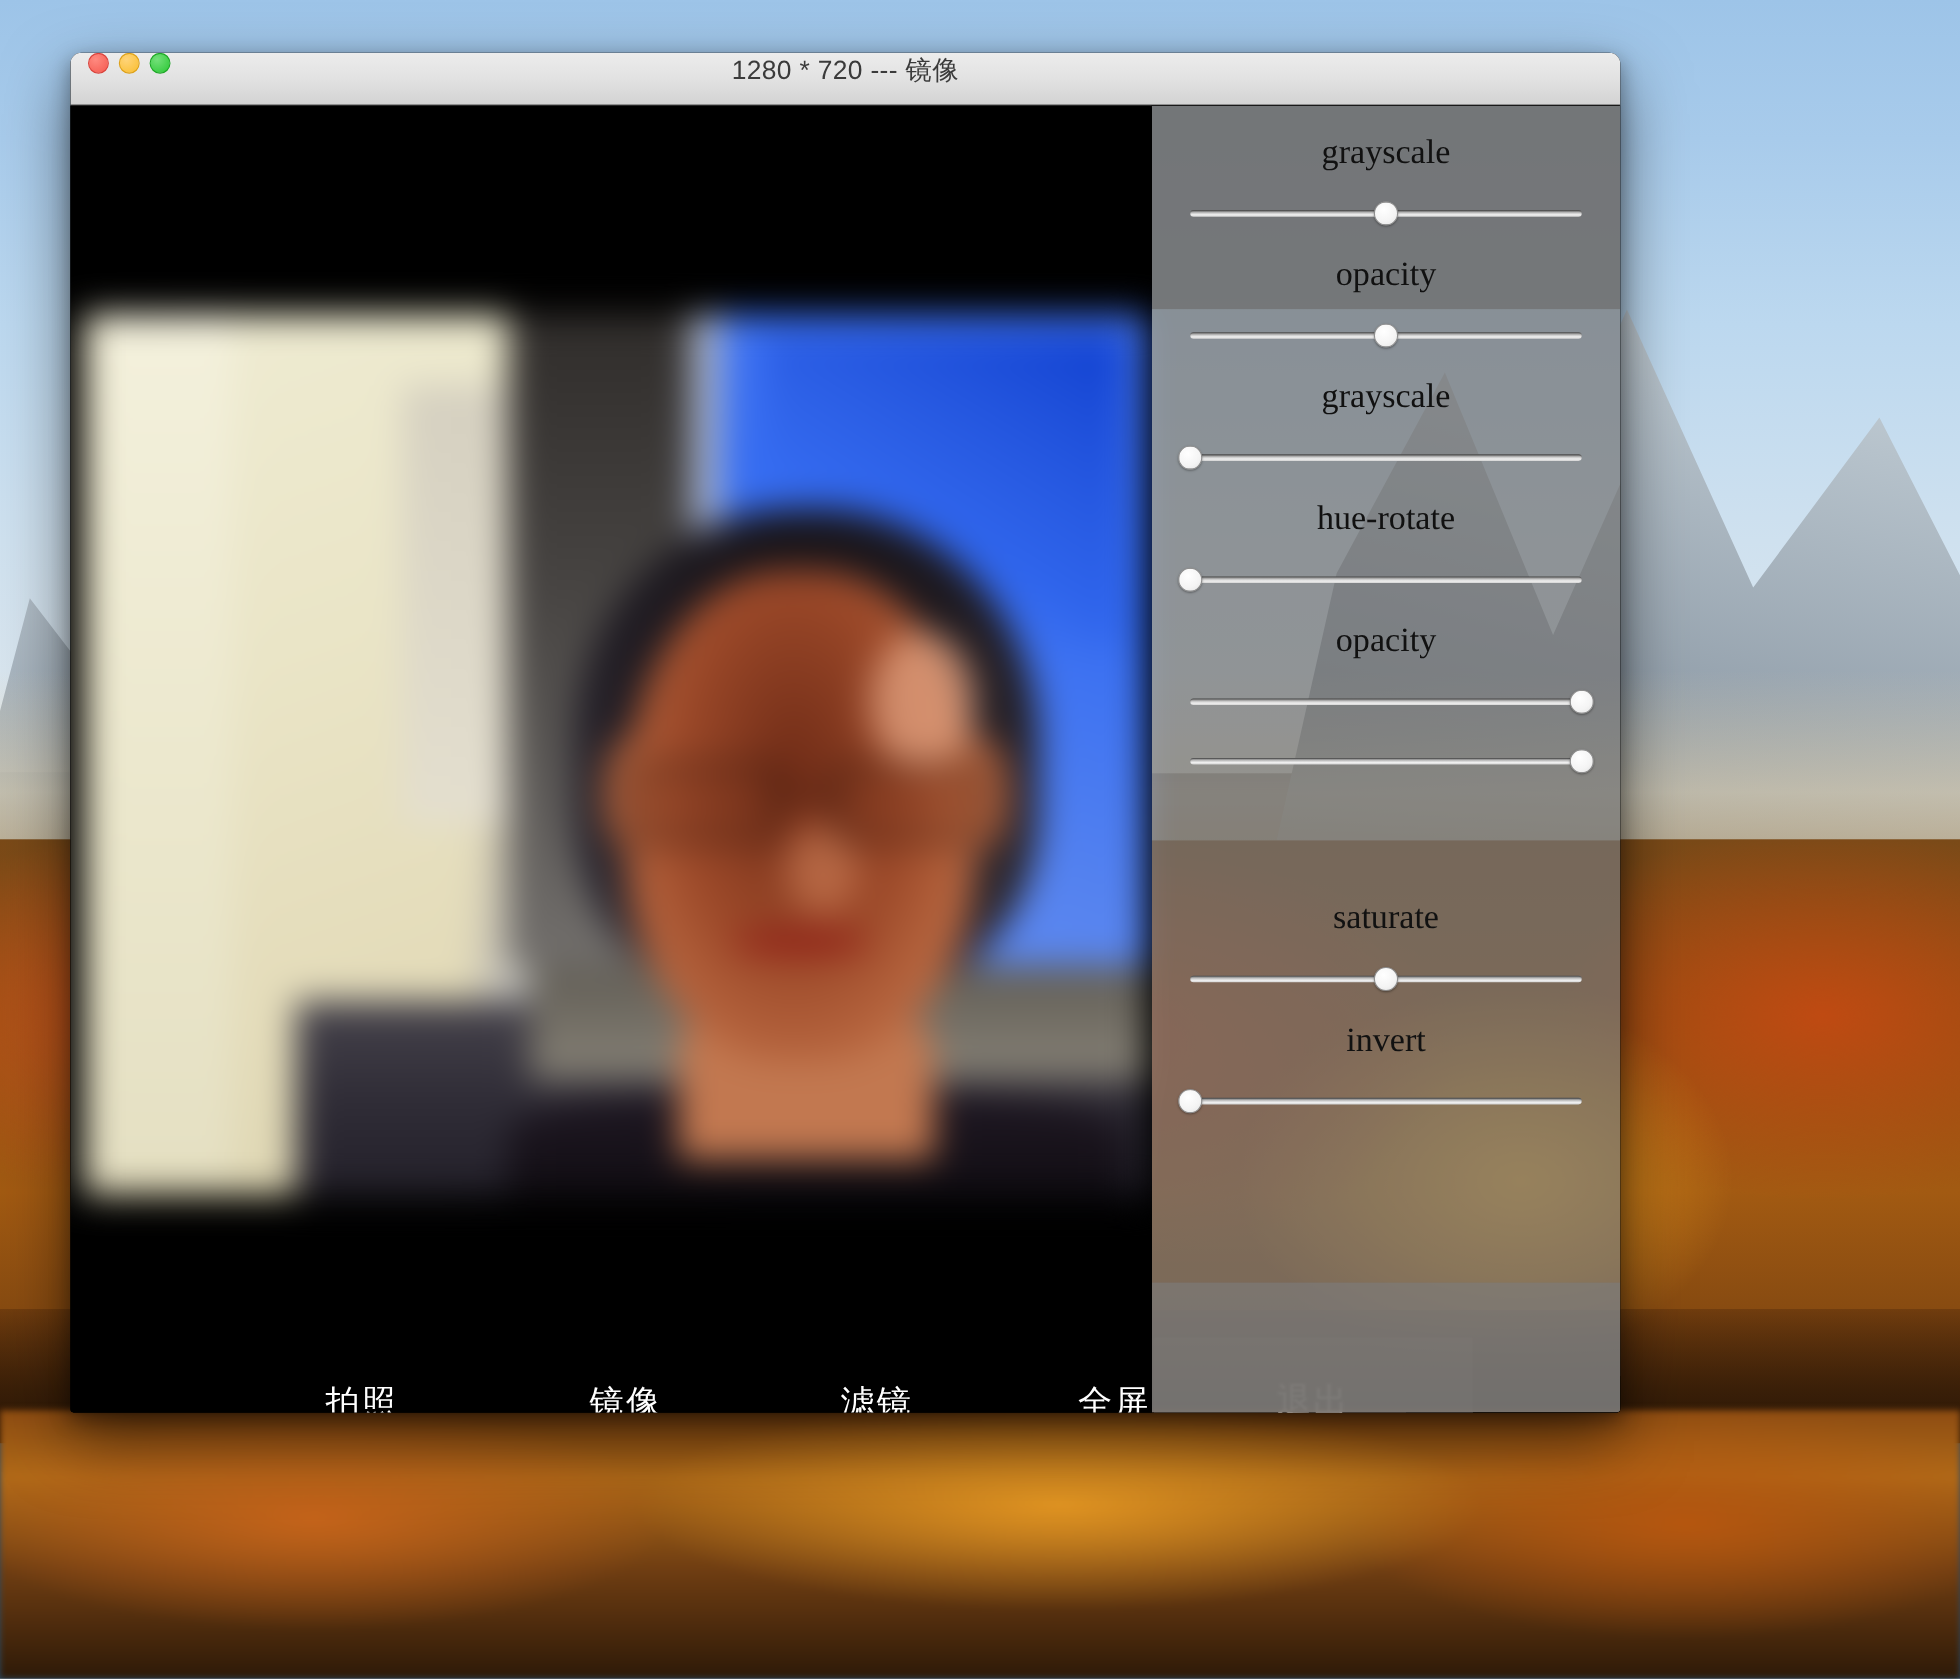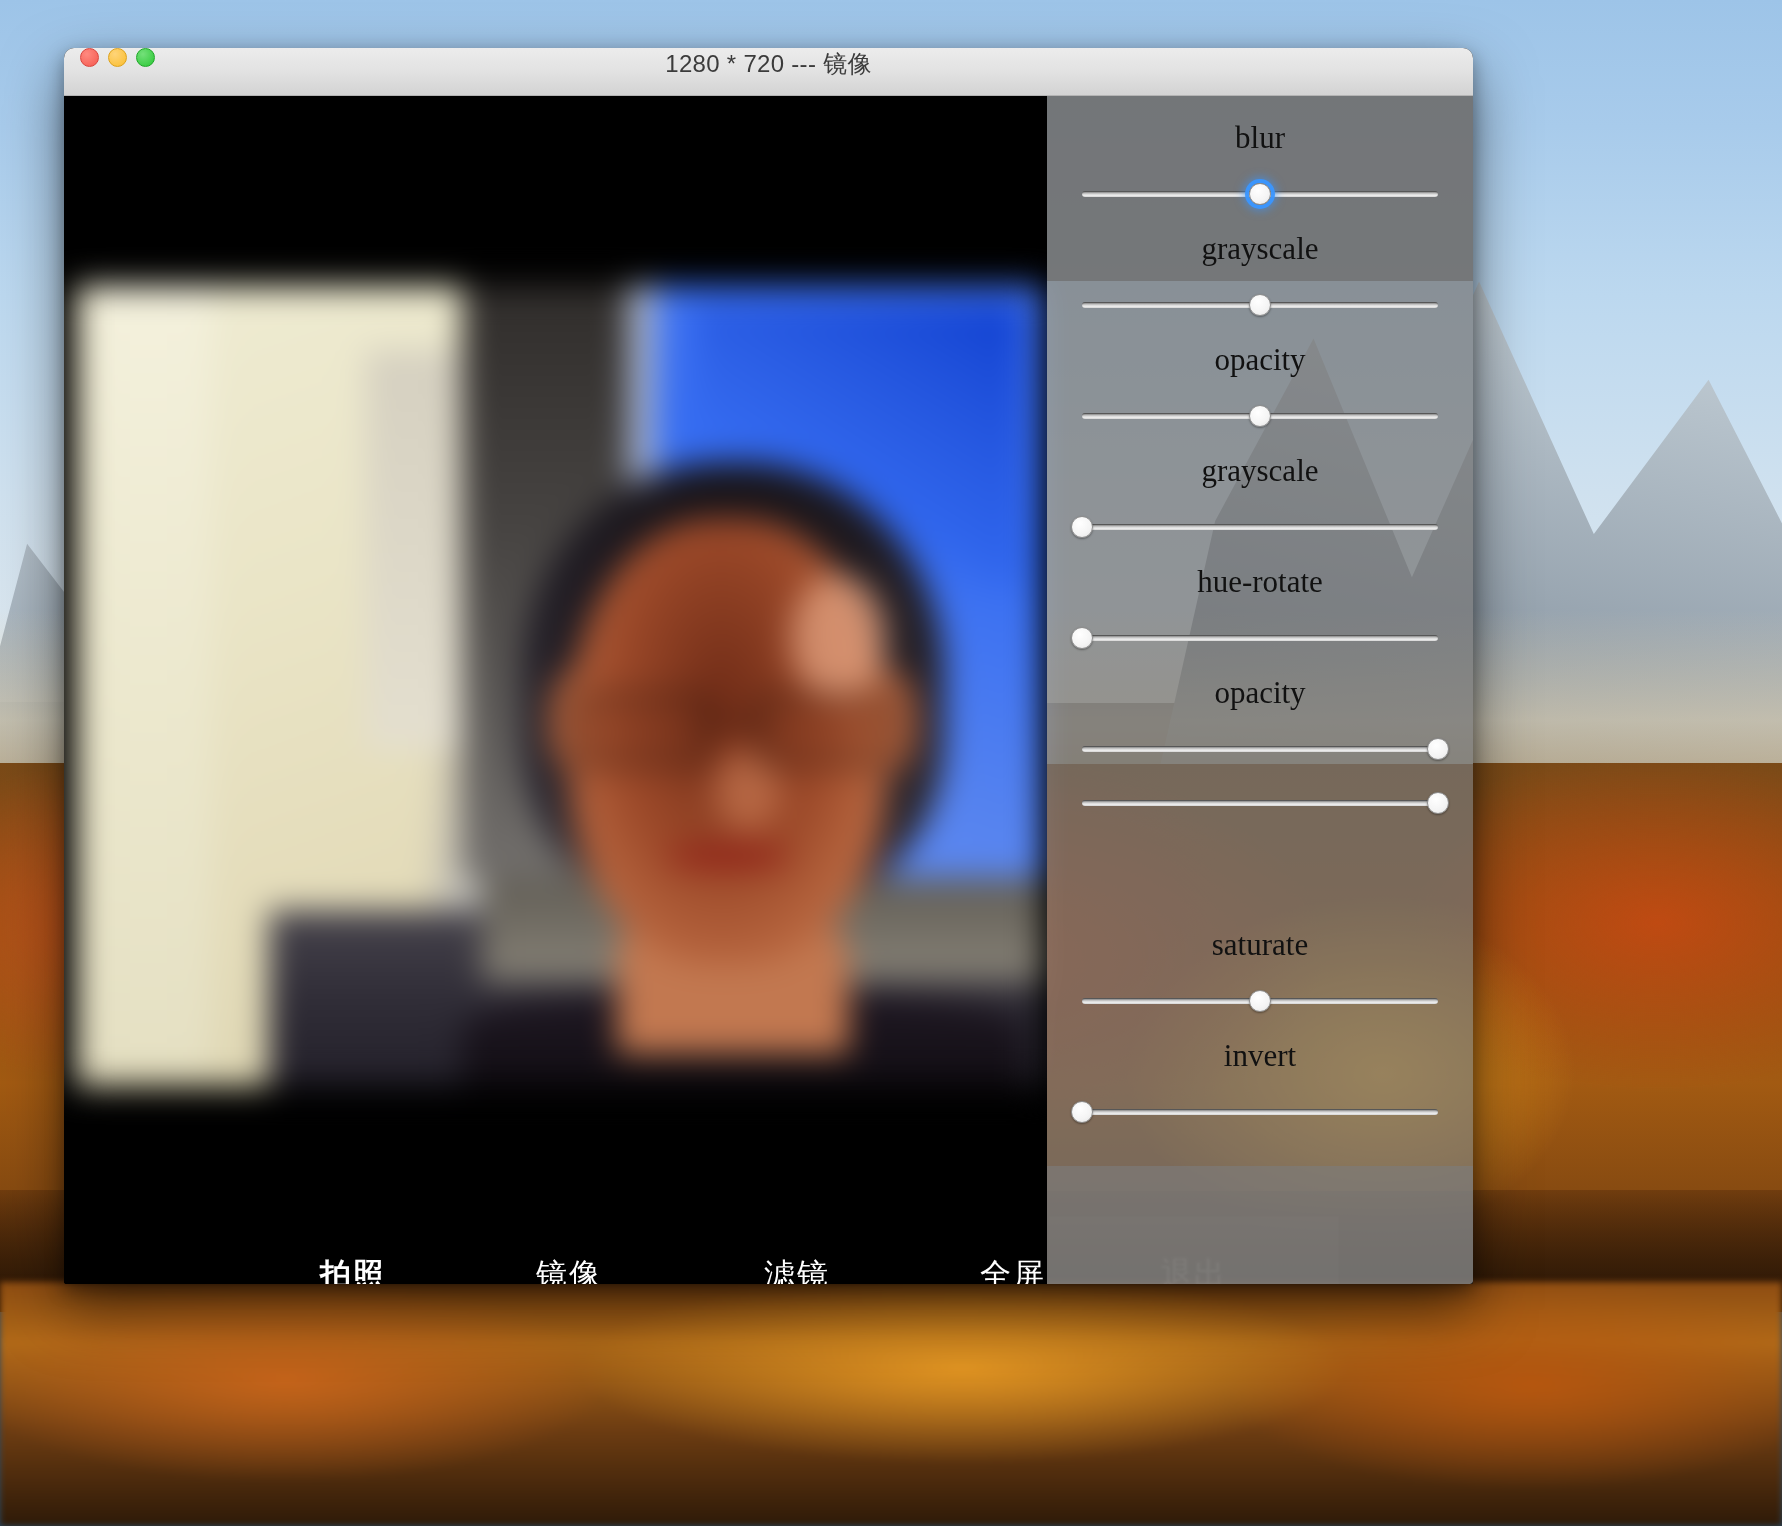--- a/index.html
+++ b/index.html
@@ -295,21 +295,21 @@
   }
   .ctrl-btn {
     color: #fff;
     font-size: 31px;
     text-align: center;
     cursor: pointer;
     user-select: none;
     font-family: "Liberation Sans", sans-serif;
     letter-spacing: 2px;
   }
-  #btn-capture   { position: absolute; left:  224px; top: 38px; width: 130px; font-weight: bold; }
+  #btn-capture   { position: absolute; left:  200px; top: 38px; width: 130px; }
   #btn-mirror    { position: absolute; left:  440px; top: 38px; width: 130px; }
   #btn-filter    { position: absolute; left:  668px; top: 38px; width: 130px; }
   #btn-fullscreen{ position: absolute; left:  884px; top: 38px; width: 130px; }
   #btn-exit {
     position: absolute;
     left: 985px;
     top: 0;
     width: 290px;
     height: 116px;
     background: #444444;
@@ -479,27 +479,20 @@
         <div class="wp-mid-haze"></div>
         <div class="wp-forest"></div>
         <div class="wp-dark-band"></div>
         <div class="wp-lake"></div>
       </div>
       <div id="panel-wash"></div>
       <div id="panel-top-wash"></div>
       <div id="panel-bottom-wash"></div>
       <div id="filter-list">
           <div class="filter-row">
-            <div class="filter-label">blur</div>
-            <div class="slider">
-              <div class="slider-track"></div>
-              <div class="slider-thumb focused" style="left: 50%;"></div>
-            </div>
-          </div>
-          <div class="filter-row">
             <div class="filter-label">grayscale</div>
             <div class="slider">
               <div class="slider-track"></div>
               <div class="slider-thumb" style="left: 50%;"></div>
             </div>
           </div>
           <div class="filter-row">
             <div class="filter-label">opacity</div>
             <div class="slider">
               <div class="slider-track"></div>

